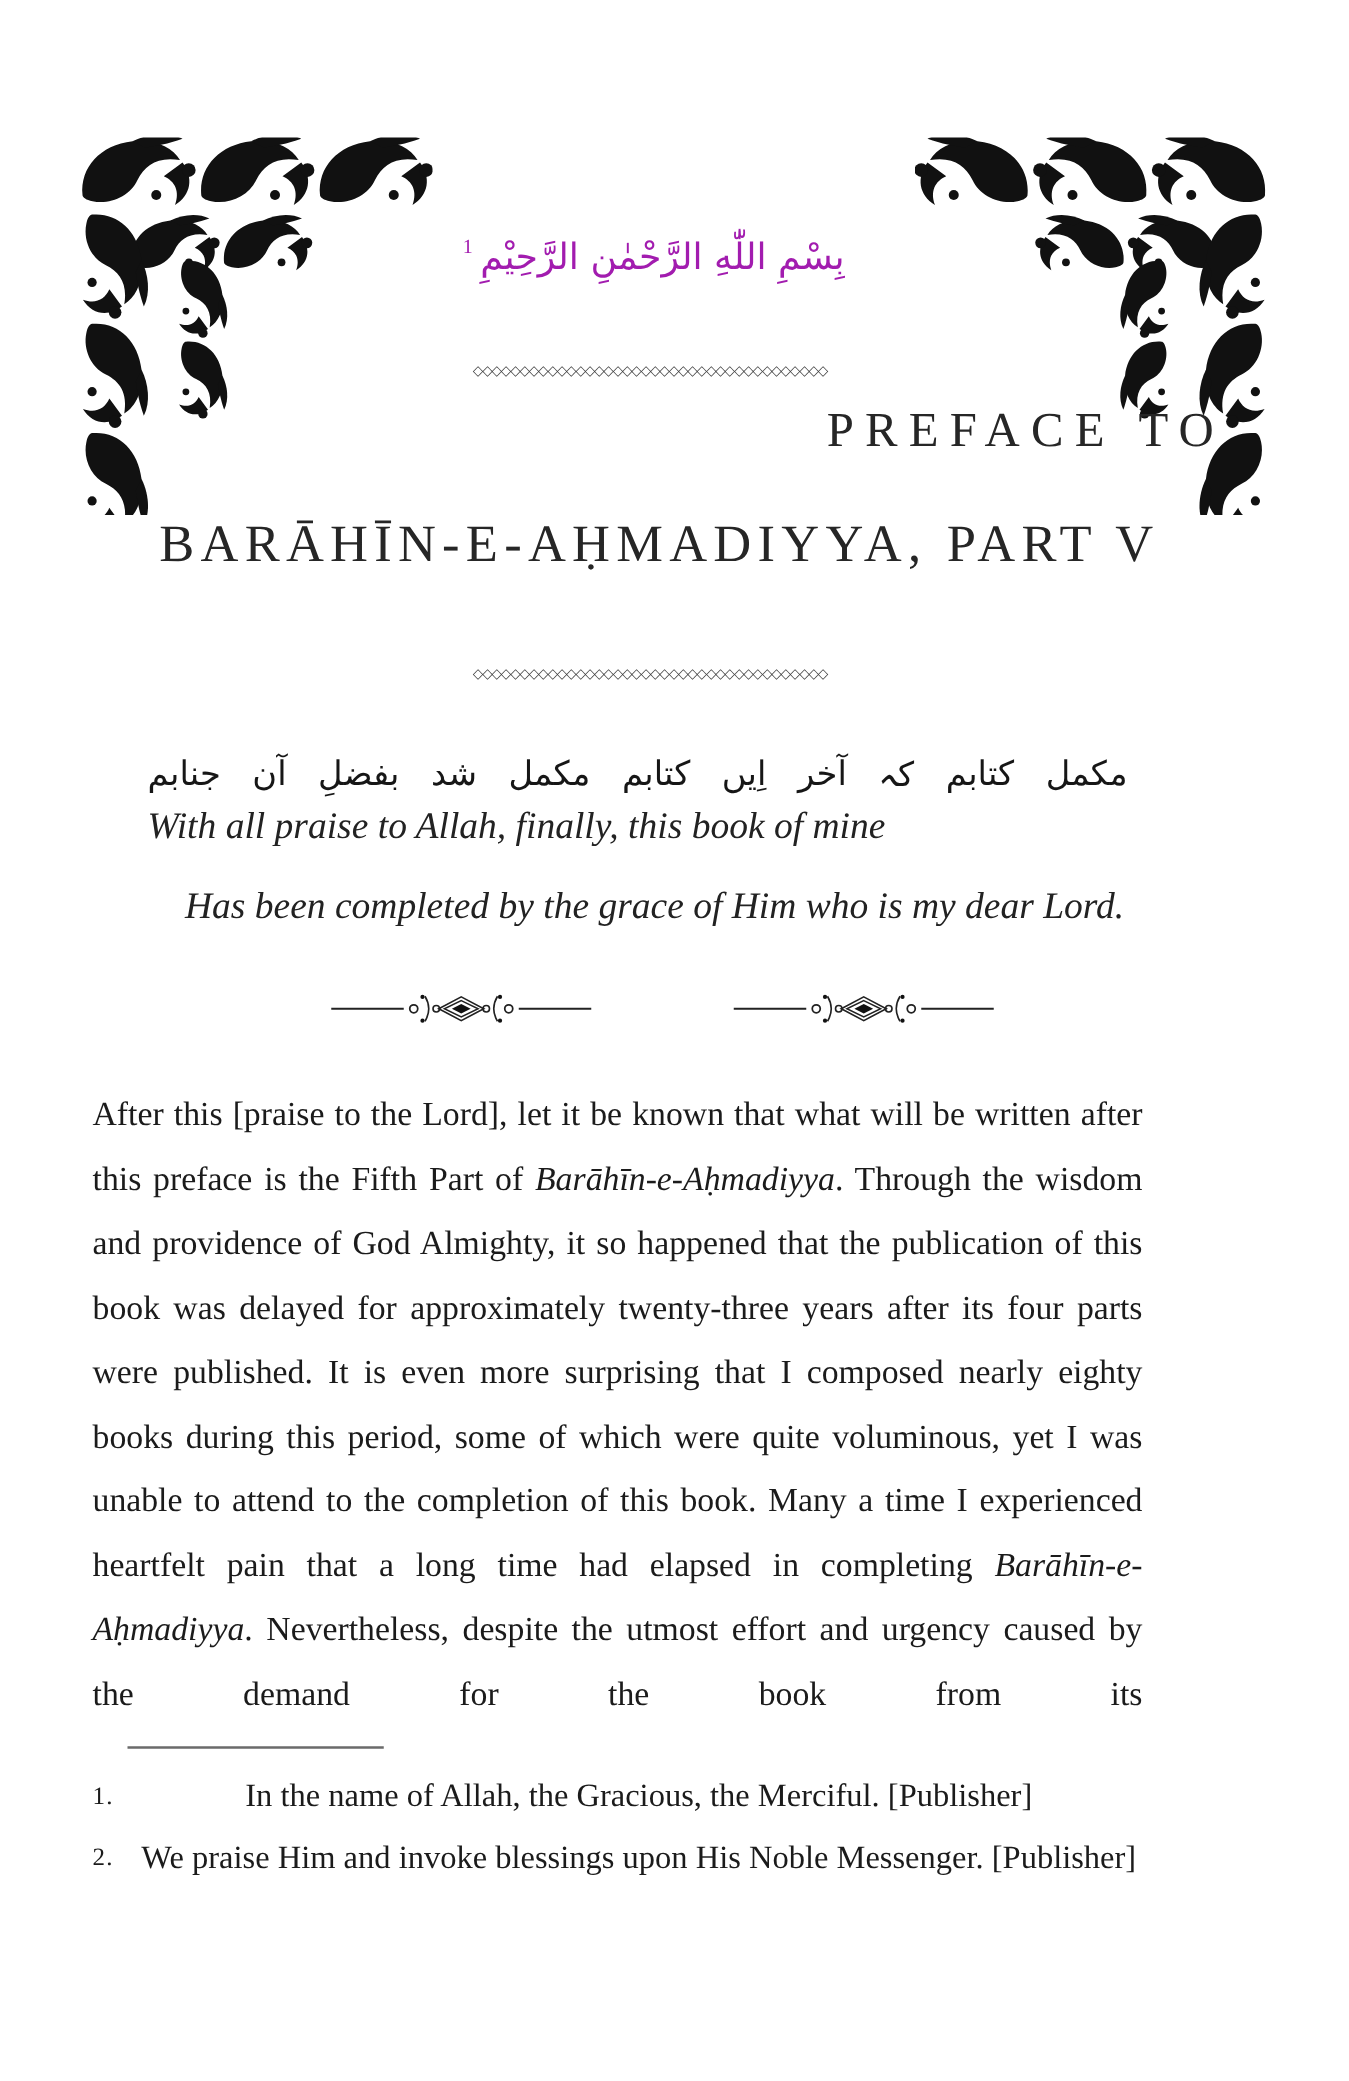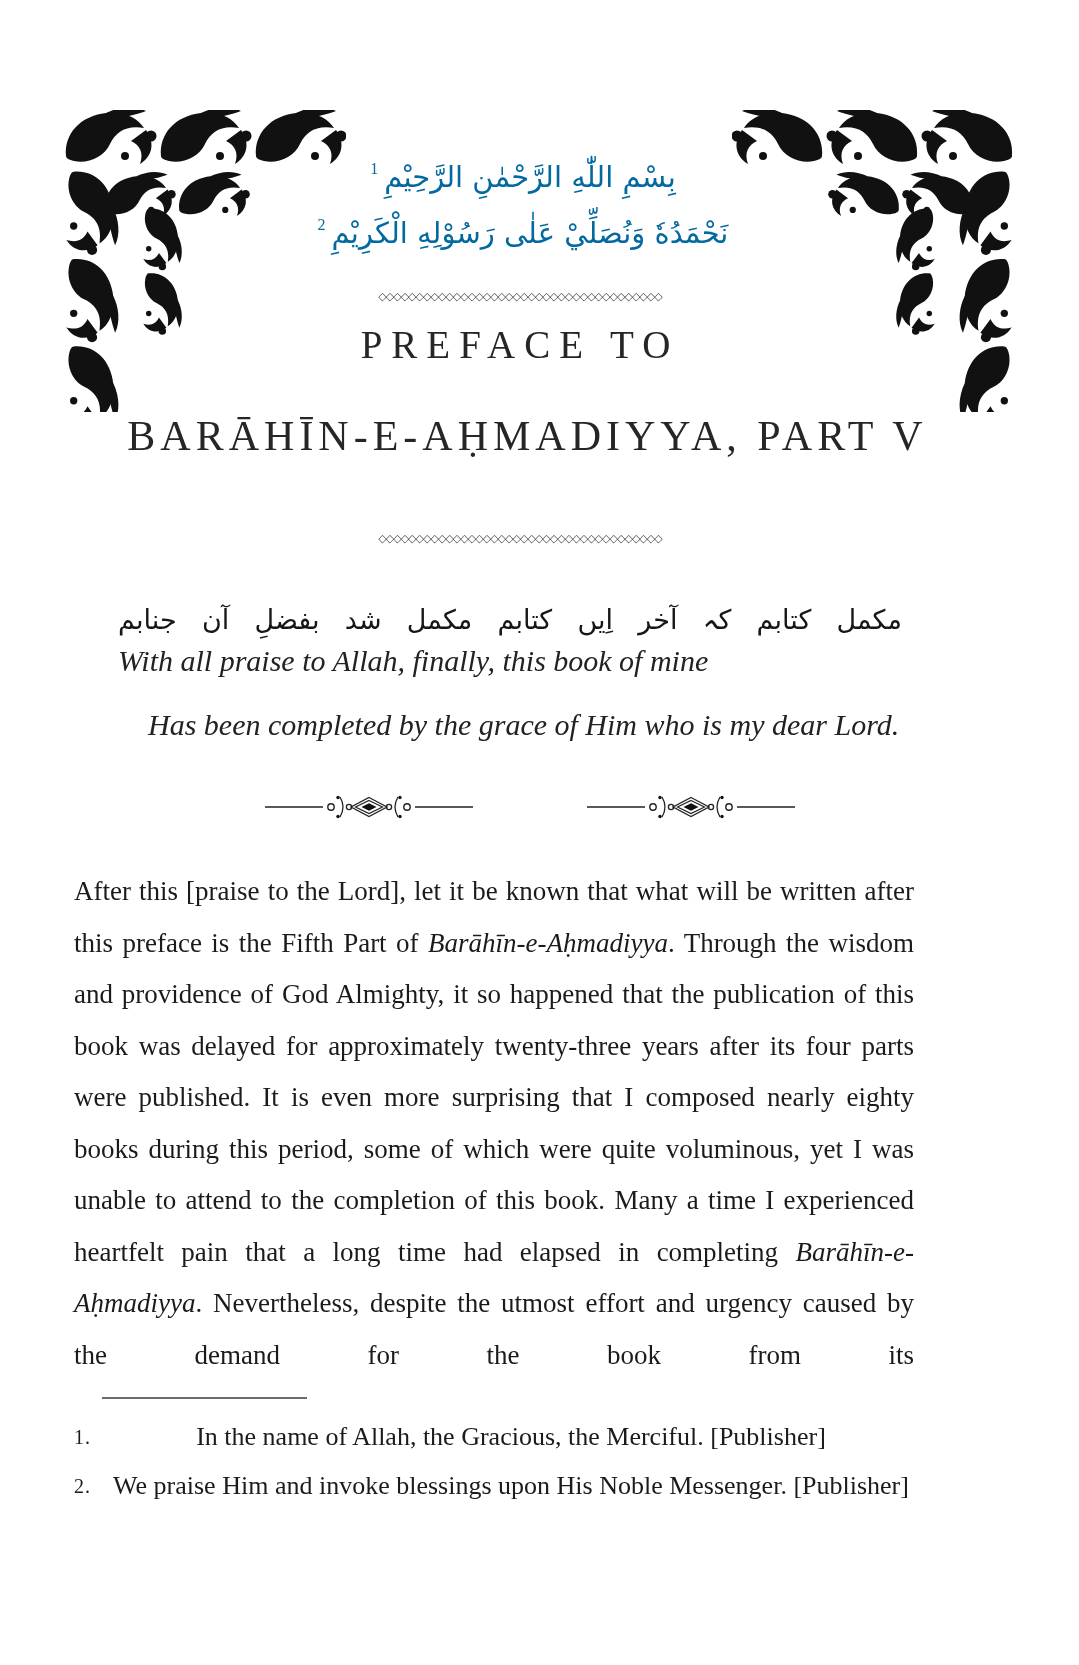--- a/index.html
+++ b/index.html
@@ -10,35 +10,35 @@
     background:#ffffff;
     overflow:hidden;
     font-family:"Liberation Serif","DejaVu Serif",serif;
     color:#1c1c1c;
   }
   .ornament{position:absolute;top:110px;width:284px;height:302px;}
   .orn-left{left:62px;}
   .orn-right{left:732px;transform:scaleX(-1);}
   .arabic{
     font-family:"DejaVu Sans",sans-serif;
-    font-size:29px;line-height:1.35;color:#0369a1;
-    direction:rtl;unicode-bidi:embed;
+    font-size:29px;line-height:1.35;color:#a21caf;
+    direction:rtl;unicode-bidi:embed;margin-top:28px;
   }
   .arabic-line{position:absolute;left:60px;width:920px;text-align:center;}
   .arabic-line sup{
     font-family:"Liberation Serif",serif;font-size:16px;
     position:relative;top:-2px;padding:0 6px;letter-spacing:0;
   }
   .diamond-divider{
     position:absolute;left:60px;width:920px;text-align:center;
     font-family:"DejaVu Sans",sans-serif;font-size:11px;letter-spacing:-1px;
     color:#3d3d3d;white-space:nowrap;
   }
   .preface-heading{
-    position:absolute;left:60px;width:920px;text-align:center;
+    position:absolute;left:60px;width:920px;text-align:right;
     font-size:39px;letter-spacing:9px;color:#262626;
     font-weight:normal;margin:0;
   }
   .main-title{
     position:absolute;left:0;width:1055px;text-align:center;
     font-size:42px;letter-spacing:5px;color:#262626;
     font-weight:normal;margin:0;white-space:nowrap;
   }
   .persian-verse{
     position:absolute;top:604px;left:118px;width:784px;
@@ -128,21 +128,20 @@
   </svg>
 
   <svg class="ornament orn-left" viewBox="0 0 284 302">
     <use href="#cornerOrn"></use>
   </svg>
   <svg class="ornament orn-right" viewBox="0 0 284 302">
     <use href="#cornerOrn"></use>
   </svg>
 
   <div class="arabic-line arabic" style="top:158px"><span>بِسْمِ اللّٰهِ الرَّحْمٰنِ الرَّحِيْمِ</span><sup>1</sup></div>
-  <div class="arabic-line arabic" style="top:214px"><span>نَحْمَدُهٗ وَنُصَلِّيْ عَلٰى رَسُوْلِهِ الْكَرِيْمِ</span><sup>2</sup></div>
 
   <div class="diamond-divider" style="top:290px">◇◇◇◇◇◇◇◇◇◇◇◇◇◇◇◇◇◇◇◇◇◇◇◇◇◇◇◇◇◇◇◇◇◇◇◇◇◇</div>
 
   <h2 class="preface-heading" style="top:322px">PREFACE TO</h2>
   <h1 class="main-title" style="top:412px">BARĀHĪN-E-AḤMADIYYA, PART V</h1>
 
   <div class="diamond-divider" style="top:532px">◇◇◇◇◇◇◇◇◇◇◇◇◇◇◇◇◇◇◇◇◇◇◇◇◇◇◇◇◇◇◇◇◇◇◇◇◇◇</div>
 
   <div class="persian-verse">
       <span class="verse-word">مکمل</span>

